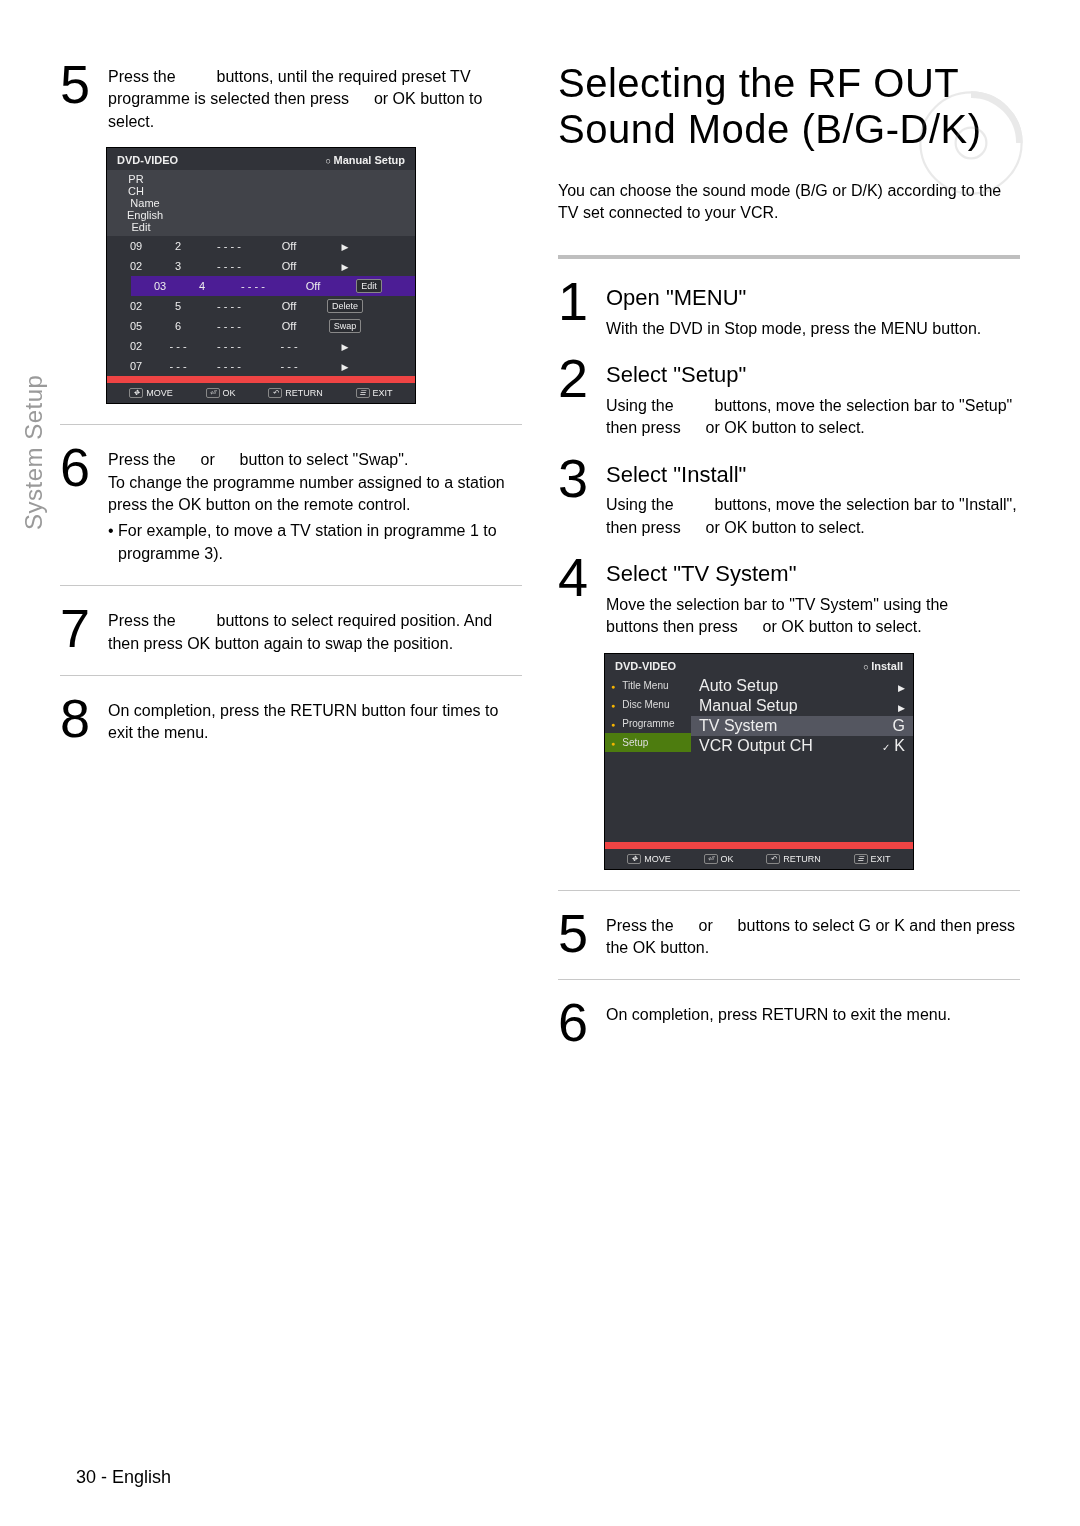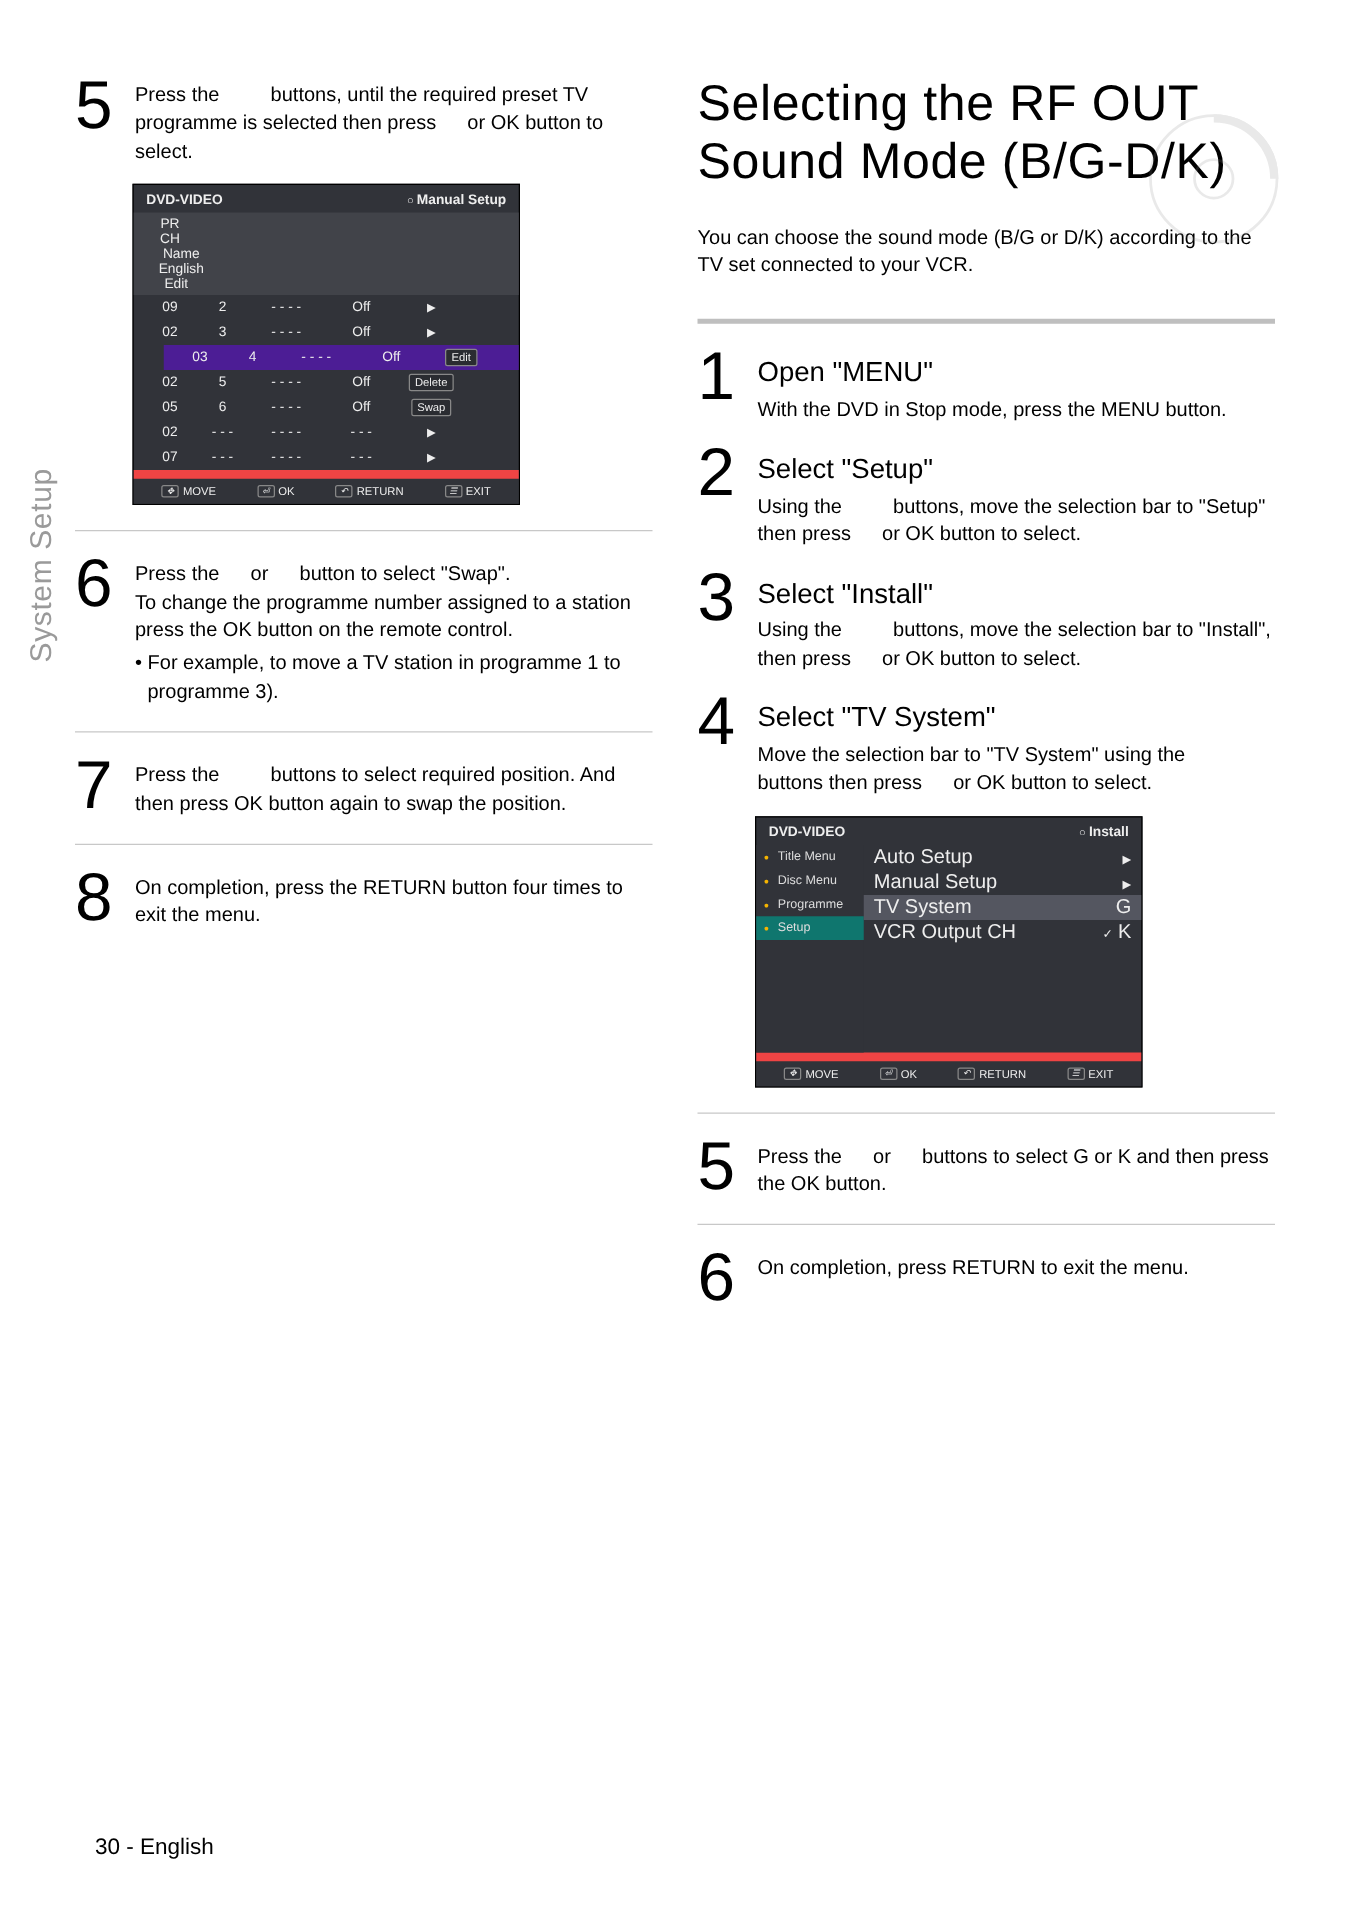--- a/index.html
+++ b/index.html
@@ -32,21 +32,21 @@
   .osd-foot span { display:flex; align-items:center; gap:3px; }
   .fic{display:inline-flex; width:14px; height:10px; border:1px solid #888; border-radius:2px; font-size:7px; align-items:center; justify-content:center; }
   .btn-badge { display:inline-block; padding:1px 4px; border:1px solid #888; border-radius:2px; font-size:9px; background:#2a2c31; }
 
   
   .osd2 { background:#313339; color:#eee; font-size:11px; border:1px solid #000; margin:14px 0 14px 46px; width:310px; }
   .osd2-body { display:flex; }
   .osd2-side { width:86px; background:#313339; }
   .side-item { display:flex; gap:4px; align-items:center; padding:4px 6px; font-size:10px; color:#ddd; }
   .side-item .dot::before{ content:"\25CF"; font-size:7px; margin-right:3px; color:#f5b400;}
-  .side-item.sel { background:#0f766e; }
+  .side-item.sel { background:#4d7c0f; }
   .side-item.sel .dot::before{ color:#f5b400; }
   .osd2-main { flex:1; }
   .inst-row { display:flex; justify-content:space-between; align-items:center; padding:3px 8px; height:20px; font-size:16px; }
   .inst-row.sel { background:#545660; }
   .inst-row .tick::before{content:"\2713"; font-size:10px; margin-right:4px;}
   .inst-row .ra::before{content:"\25B6"; font-size:9px;}
   .osd2-fill { height:86px; }
 
   .title-big { font-family: Arial, sans-serif; font-size:40px; line-height:1.15; font-weight:300; letter-spacing:0.5px; margin-bottom:28px; position:relative; }
   .title-disc { position:absolute; right:-6px; top:28px; width:110px; height:110px; opacity:0.18; }

